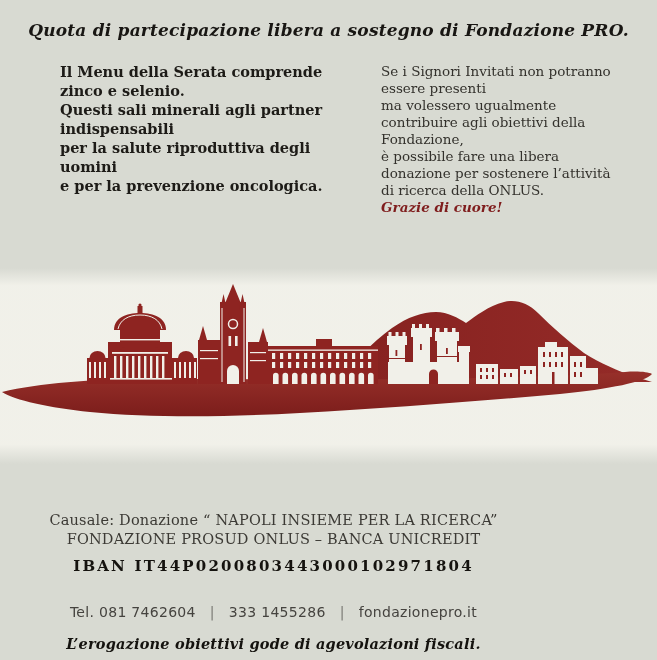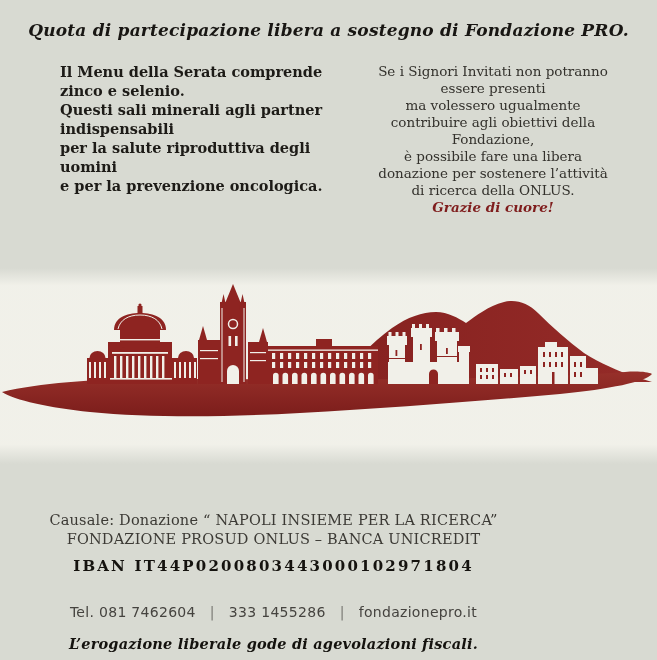--- a/index.html
+++ b/index.html
@@ -24,22 +24,22 @@
     font-style:italic;font-weight:bold;font-size:17px;
     letter-spacing:.2px;color:#181613;
   }
   .col-left{
     position:absolute;top:62px;left:60px;width:266px;
     text-align:left;
     font-weight:bold;font-size:14.5px;line-height:19px;
     color:#1d1b17;
   }
   .col-right{
-    position:absolute;top:63px;left:368px;width:250px;
-    text-align:center;
+    position:absolute;top:63px;left:381px;width:250px;
+    text-align:left;
     font-size:13.5px;line-height:17px;
     color:#33312c;
   }
   .col-right .closing{font-weight:bold;font-style:italic;color:#7f1d1d;}
   .skyline{position:absolute;left:0;top:272px;width:657px;height:160px;}
   .bottom-block{
     position:absolute;top:511px;left:0;width:547px;text-align:center;
   }
   .causale,.beneficiary{
     font-size:14.5px;line-height:19px;color:#3c3a35;letter-spacing:.2px;
@@ -304,14 +304,14 @@
   </g>
 </svg>
 
 <div class="bottom-block">
   <div class="causale">Causale: Donazione “ NAPOLI INSIEME PER LA RICERCA”</div>
   <div class="beneficiary">FONDAZIONE PROSUD ONLUS – BANCA UNICREDIT</div>
   <div class="iban">IBAN IT44P0200803443000102971804</div>
   <div class="telline">
     <span>Tel. 081 7462604</span><span class="sep">|</span><span>333 1455286</span><span class="sep">|</span><span>fondazionepro.it</span>
   </div>
-  <div class="footer-note">L’erogazione liberale gode di agevolazioni fiscali.</div>
+  <div class="footer-note">L’erogazione obiettivi gode di agevolazioni fiscali.</div>
 </div>
 
 </body></html>

